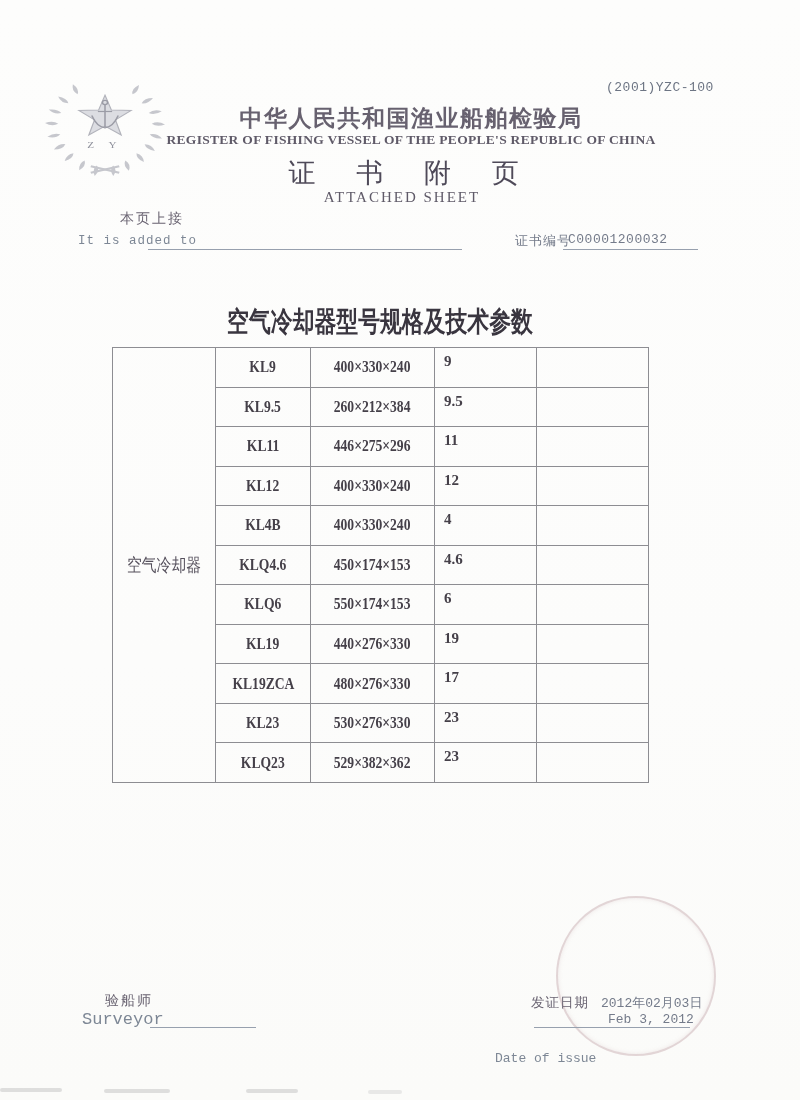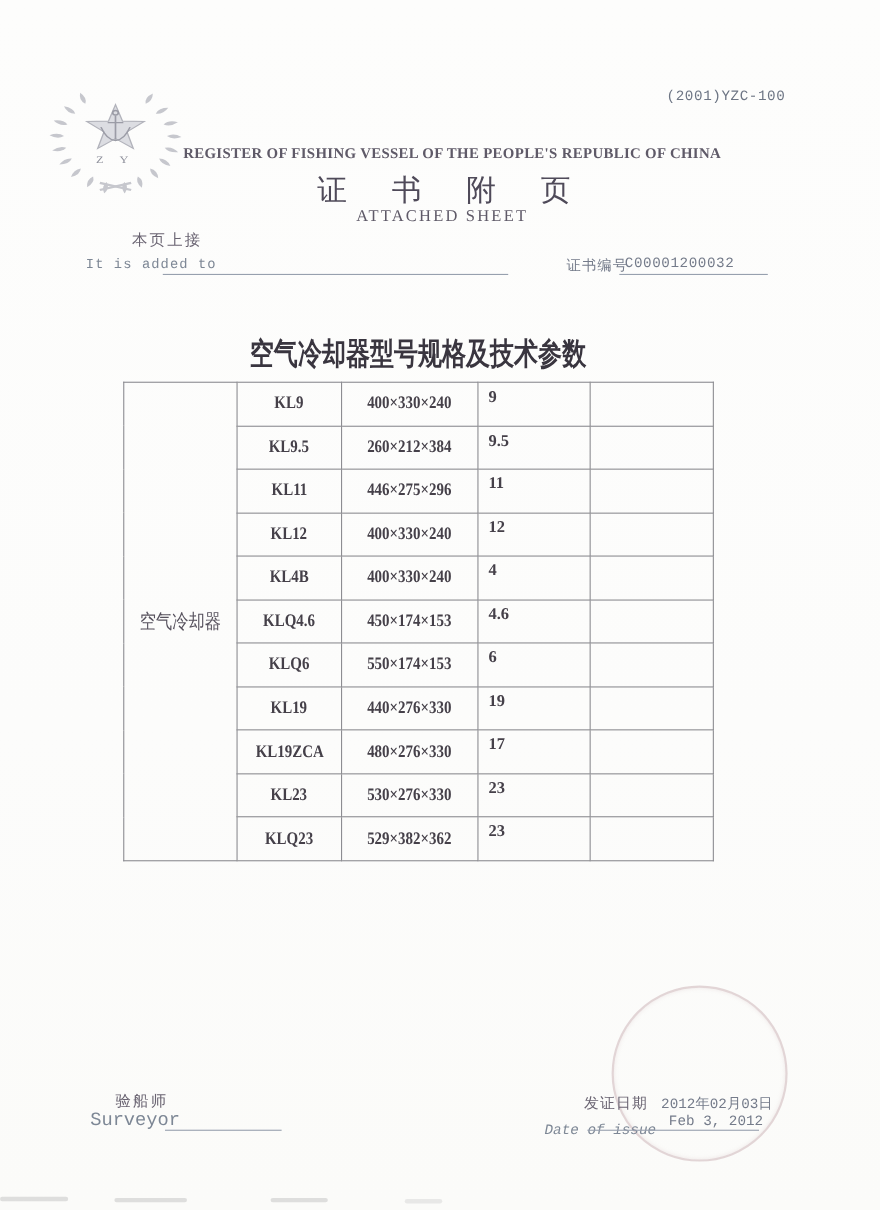--- a/index.html
+++ b/index.html
@@ -49,21 +49,21 @@
   td.dims { text-align:center; vertical-align:middle; font-weight:bold; font-size:16px; color:#454049; }
   td.val { vertical-align:top; padding:5px 0 0 9px; font-weight:bold; font-size:15px; color:#454049; }
   td.empty {}
 
   
   .surveyor-cn { left:105px; top:992px; font-size:14px; letter-spacing:2px; color:#6a6472; }
   .surveyor-en { left:82px; top:1010px; font-size:17px; color:#7d8795; }
   .surveyor-underline { left:150px; top:1011px; width:106px; height:16px; }
   .issue-cn-label { left:531px; top:994px; font-size:13.5px; letter-spacing:1px; color:#6a6472; }
   .issue-cn-date { left:601px; top:994px; font-size:13px; color:#747b8a; }
-  .issue-en-label { left:495px; top:1020px; font-size:13px; color:#7d8795;font-style:italic; }
+  .issue-en-label { left:495px; top:1051px; font-size:13px; color:#7d8795; }
   .issue-en-date { left:608px; top:1012px; font-size:13px; color:#747b8a; }
   .issue-underline { left:534px; top:1011px; width:156px; height:16px; }
 
   
   .stamp { left:556px; top:896px; width:156px; height:156px; border-radius:50%;
            border:2px solid rgba(198,172,176,0.48);
            box-shadow:inset 0 0 4px rgba(198,172,176,0.25);
            filter:blur(0.5px); }
 
   
@@ -112,20 +112,21 @@
       </g>
       <text x="60" y="86" text-anchor="middle" font-size="11" letter-spacing="6" fill="#8f919c">Z Y</text>
       <g stroke="#c6c7cd" stroke-width="2.5">
         <path d="M46,116 L74,108"></path>
         <path d="M46,108 L74,116"></path>
       </g>
     </svg>
   </div>
 
   <div class="abs mono form-code">(2001)YZC-100</div>
+  <div class="abs authority-cn">中华人民共和国渔业船舶检验局</div>
   <div class="abs authority-en">REGISTER OF FISHING VESSEL OF THE PEOPLE'S REPUBLIC OF CHINA</div>
   <div class="abs doc-title-cn">证 书 附 页</div>
   <div class="abs doc-title-en">ATTACHED SHEET</div>
 
   <div class="abs page-link-cn">本页上接</div>
   <div class="abs mono added-to-en">It is added to</div>
   <div class="abs u-line added-underline"></div>
   <div class="abs certno-label">证书编号</div>
   <div class="abs mono certno-value">C00001200032</div>
   <div class="abs u-line certno-underline"></div>

